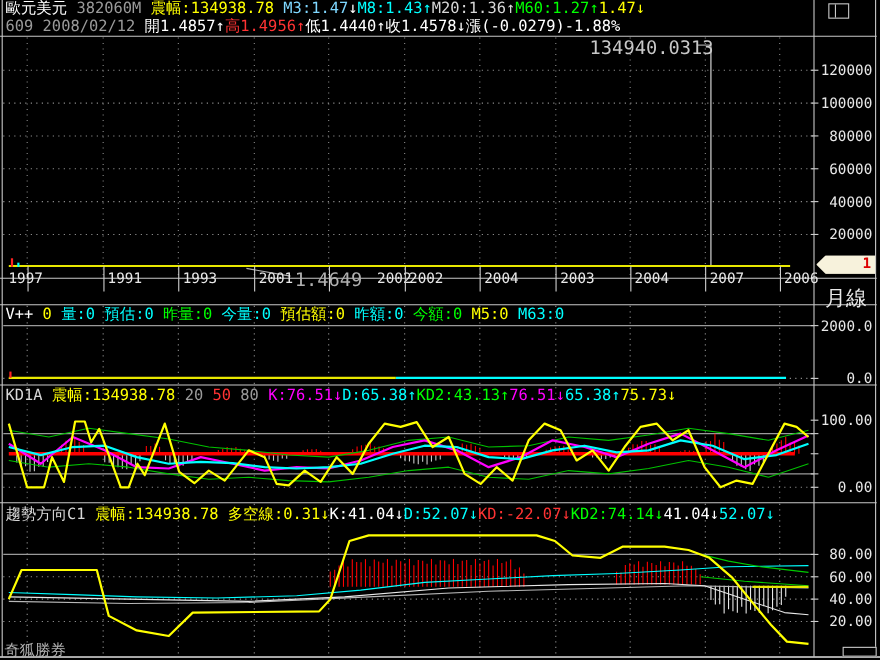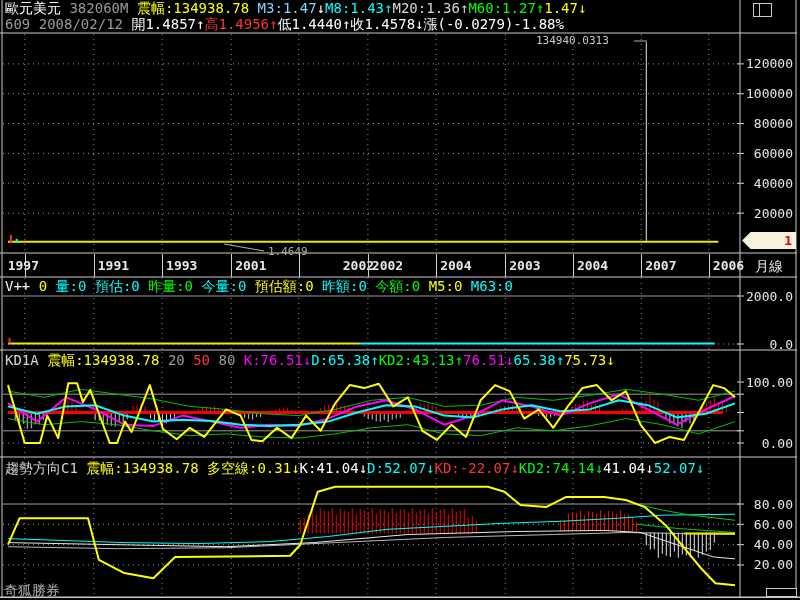--- a/index.html
+++ b/index.html
@@ -1,34 +1,34 @@
 <!DOCTYPE html>
 <html><head>
 <meta charset="utf-8">
 <style>
   html,body{margin:0;padding:0;background:#444;}
   .window{position:relative;width:800px;height:600px;background:#000;overflow:hidden;
           font-family:"DejaVu Sans Mono",monospace;}
   .trow{position:absolute;left:5px;white-space:pre;font-size:14px;line-height:15px;z-index:5;}
   .trow span{display:inline;}
-  .ann{position:absolute;font-size:11px;color:#c8c8c8;z-index:4;white-space:pre;}
+  .ann{position:absolute;font-size:17px;color:#c8c8c8;z-index:4;white-space:pre;}
   .win-icon{position:absolute;left:753px;top:3px;width:17px;height:12px;border:1px solid #c9c9c9;z-index:6;}
   .win-icon .split{position:absolute;left:5px;top:0;width:1px;height:100%;background:#c9c9c9;}
   .price-tag{position:absolute;left:742px;top:232px;width:54px;height:17px;background:#f7f2dc;
              clip-path:polygon(0 50%,16% 0,100% 0,100% 100%,16% 100%);z-index:6;
              display:flex;align-items:center;justify-content:flex-end;padding-right:4px;box-sizing:border-box;}
   .price-tag span{color:#dd0000;font-size:13px;font-weight:bold;}
   .period-label{position:absolute;left:744px;top:258px;width:50px;text-align:center;color:#e8e8e8;
-                font-size:14px;z-index:6;}
+                font-size:19px;z-index:6;}
   .brand{position:absolute;left:4px;top:582px;color:#b0b0b0;font-size:14px;z-index:6;}
   .scroll-strip{position:absolute;left:0;top:597px;width:800px;height:1px;background:#c9c9c9;z-index:6;}
   .scroll-corner{position:absolute;left:766px;top:588px;width:31px;height:9px;border:1px solid #c9c9c9;
                  background:#000;z-index:6;box-sizing:border-box;}
   svg.canvas{position:absolute;left:0;top:0;z-index:2;}
-  #xaxis{position:absolute;left:0;top:254px;width:800px;height:23px;z-index:3;font-weight:bold;}
+  #xaxis{position:absolute;left:0;top:242px;width:800px;height:23px;z-index:3;}
   #xaxis .tick{position:absolute;top:0;width:1px;height:23px;background:#d0d0d0;}
   #xaxis .yl{position:absolute;top:4px;color:#e8e8e8;font-size:13px;}
 </style>
 </head>
 <body>
 
 <div class="window">
 
   <svg class="canvas" id="chart-svg" width="800" height="600">
       <g>

